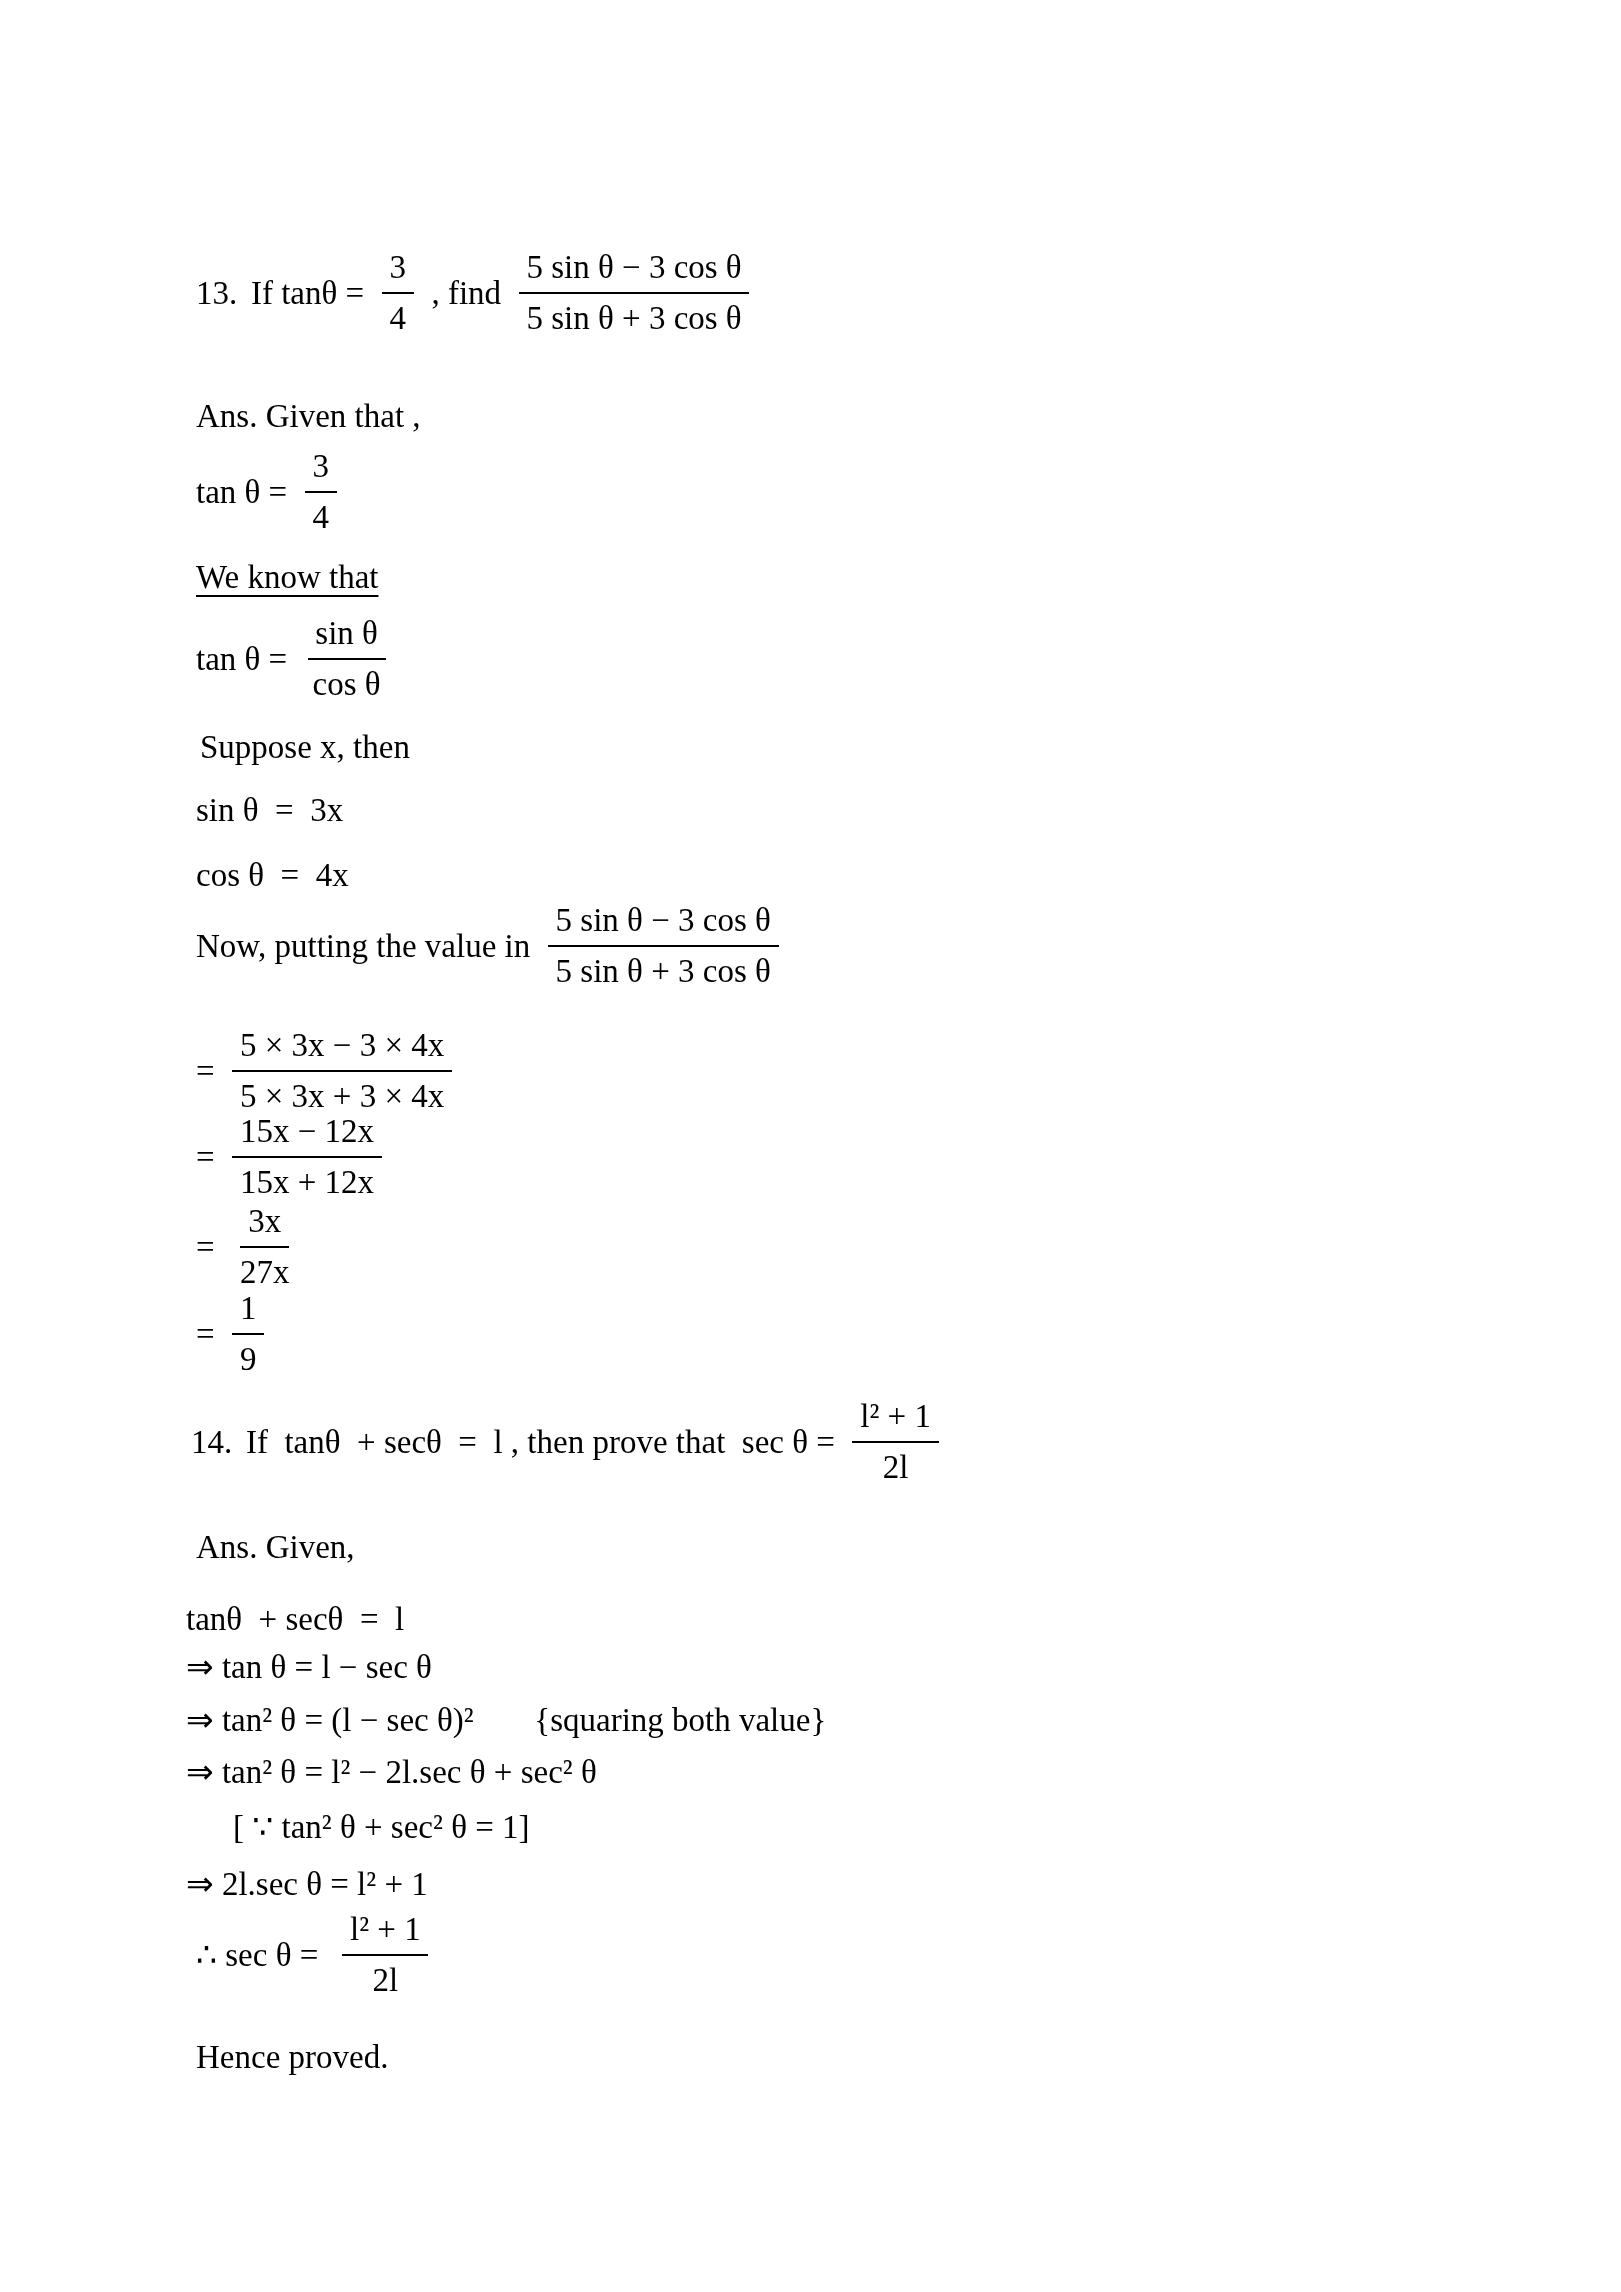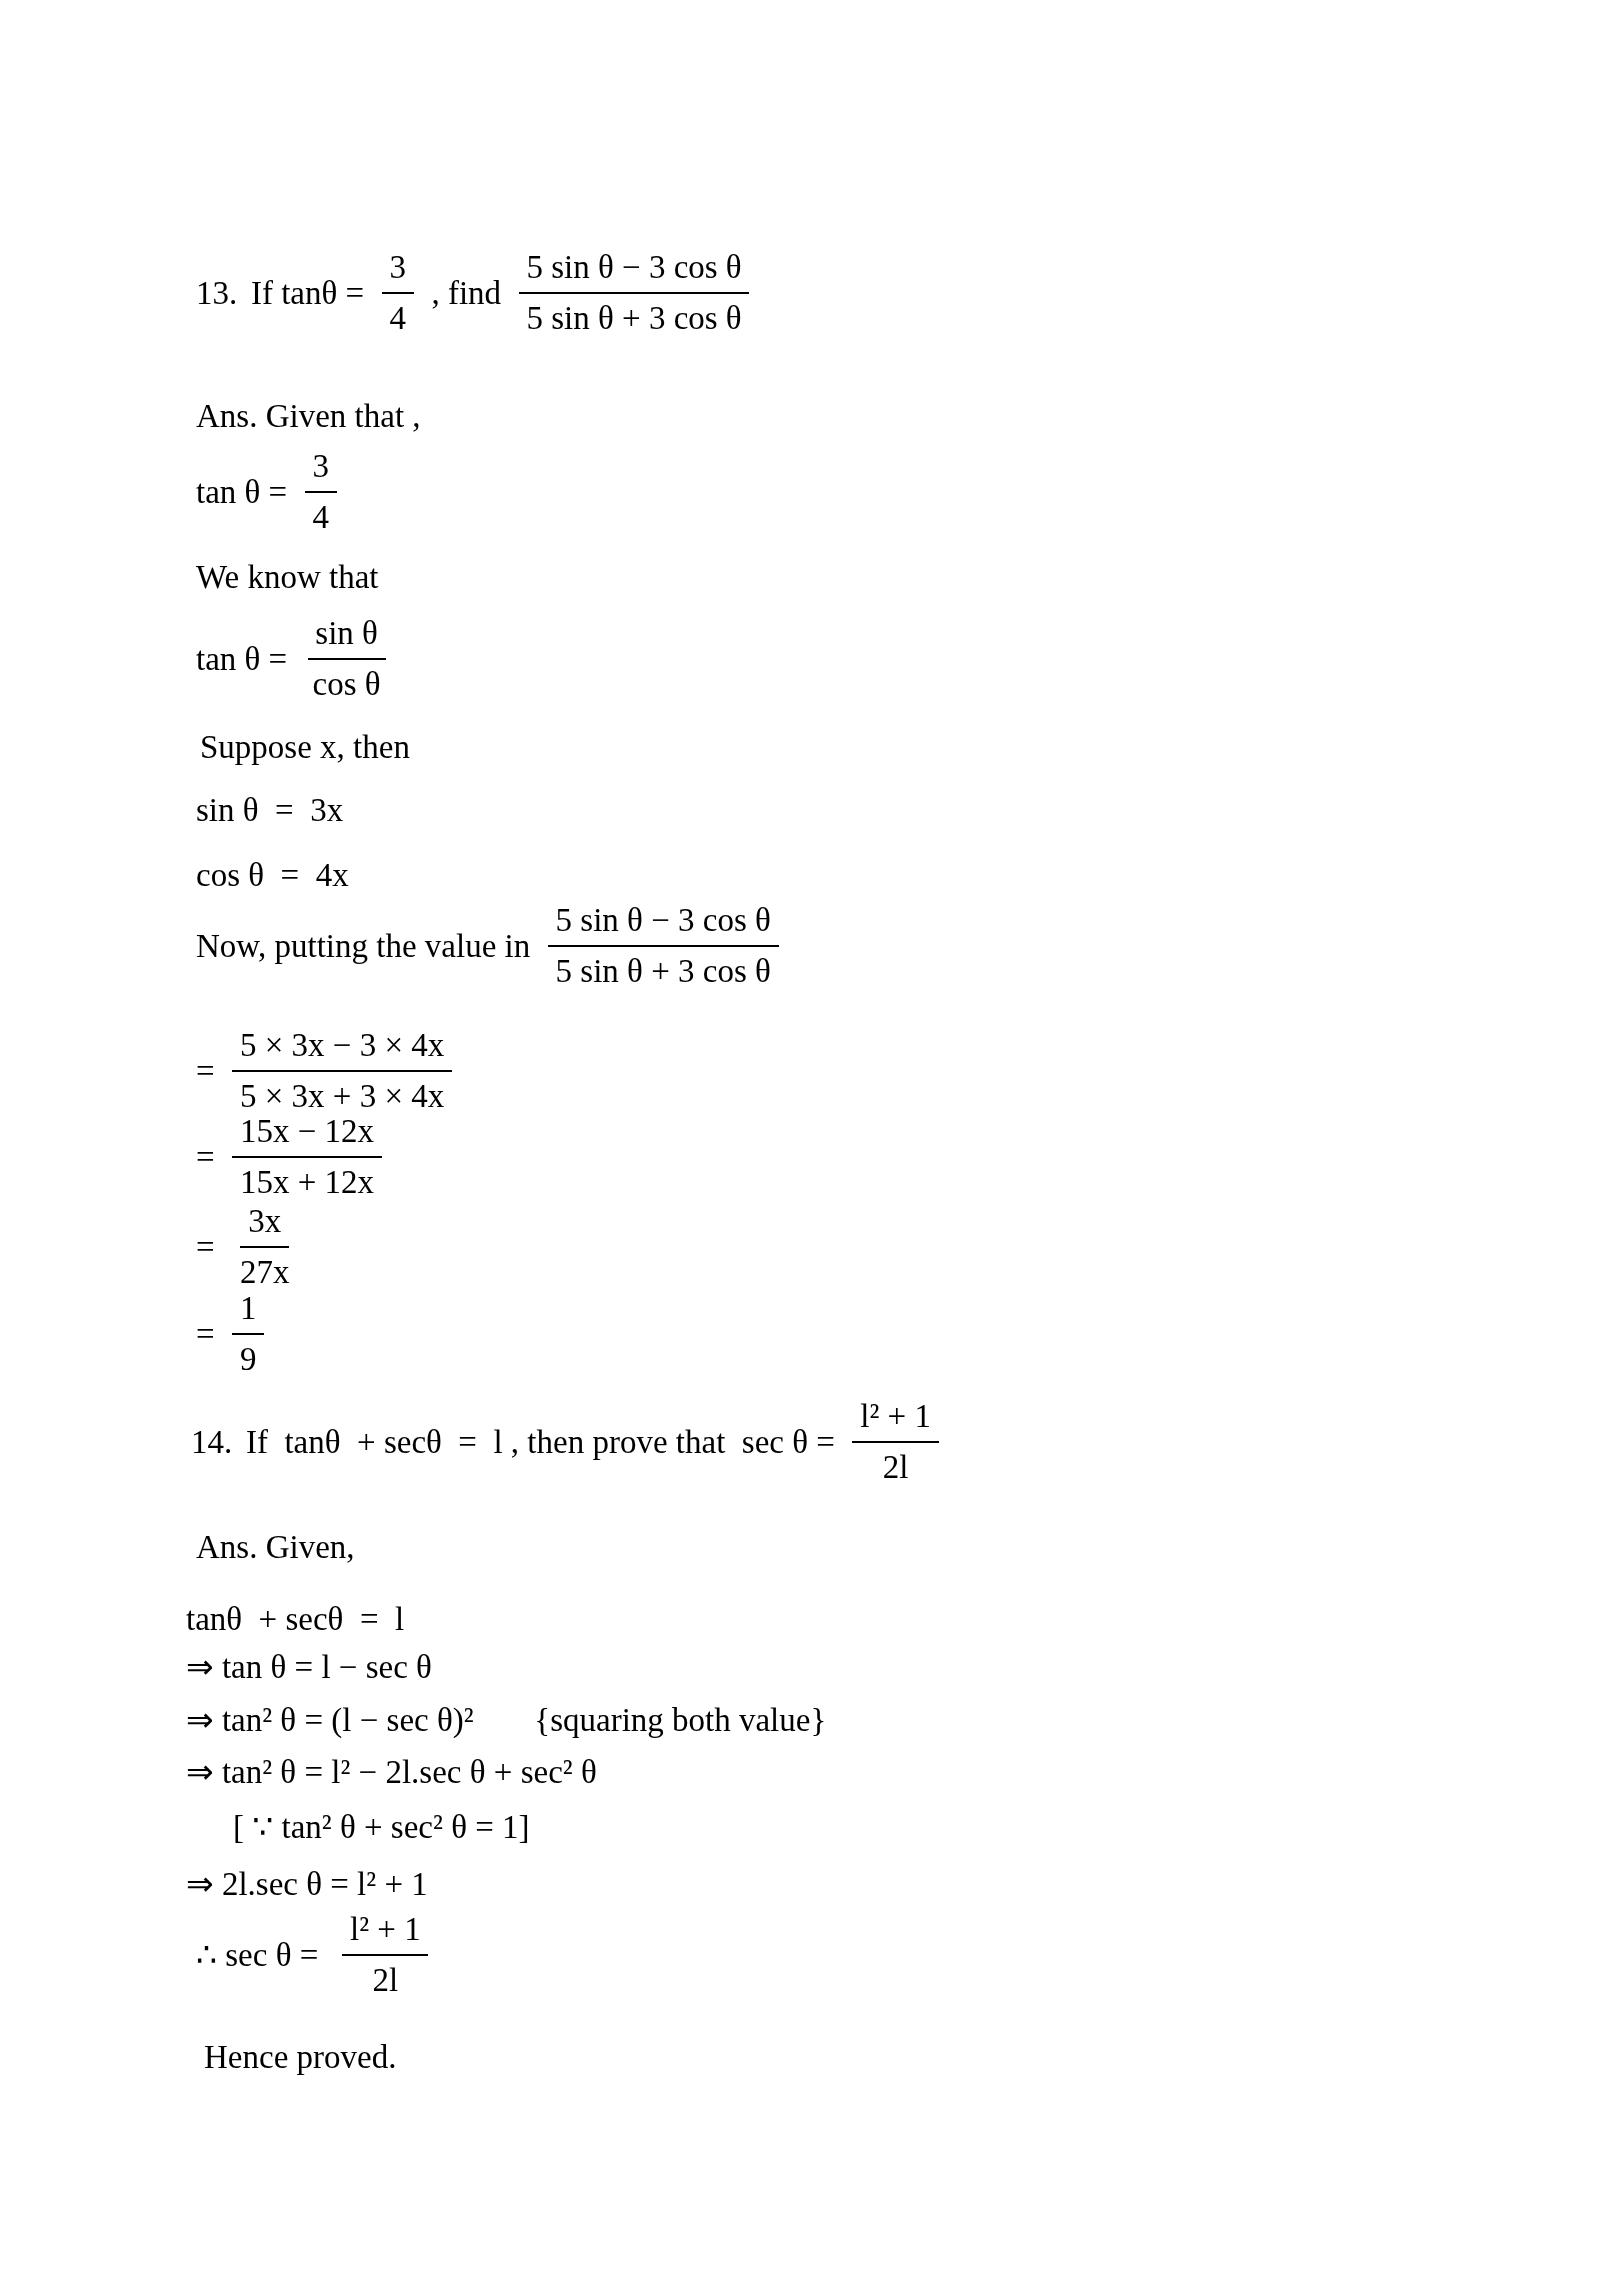--- a/index.html
+++ b/index.html
@@ -33,20 +33,21 @@
     margin: 0 3.9px;
   }
   .frac .num {
     border-bottom: 2.9px solid #000;
     padding: 0 7.8px 3.9px 7.8px;
   }
   .frac .den {
     padding: 3.9px 7.8px 0 7.8px;
   }
   .underlined {
+    text-decoration: underline;
     text-underline-offset: 6.9px;
     text-decoration-thickness: 2px;
   }
   .note {
     margin-left: 47px;
   }
   .pagenum {
     position: absolute;
     font-family: "Liberation Sans", sans-serif;
     font-size: 35px;
@@ -181,20 +182,20 @@
   </div>
 
   <div class="blk" style="left:196px; top:1909px;gap:20px;">
     <span>∴ sec θ =</span>
     <span class="frac">
       <span class="num">l² + 1</span>
       <span class="den">2l</span>
     </span>
   </div>
 
-  <div class="blk" style="left:196px; top:2037px;margin-left:8px;">
+  <div class="blk" style="left:196px; top:2037px;">
     <span>Hence proved.</span>
   </div>
 
   <div class="pagenum" style="left:1392px; top:2122px;">17</div>
 
 </div>
 
 
 </body></html>

